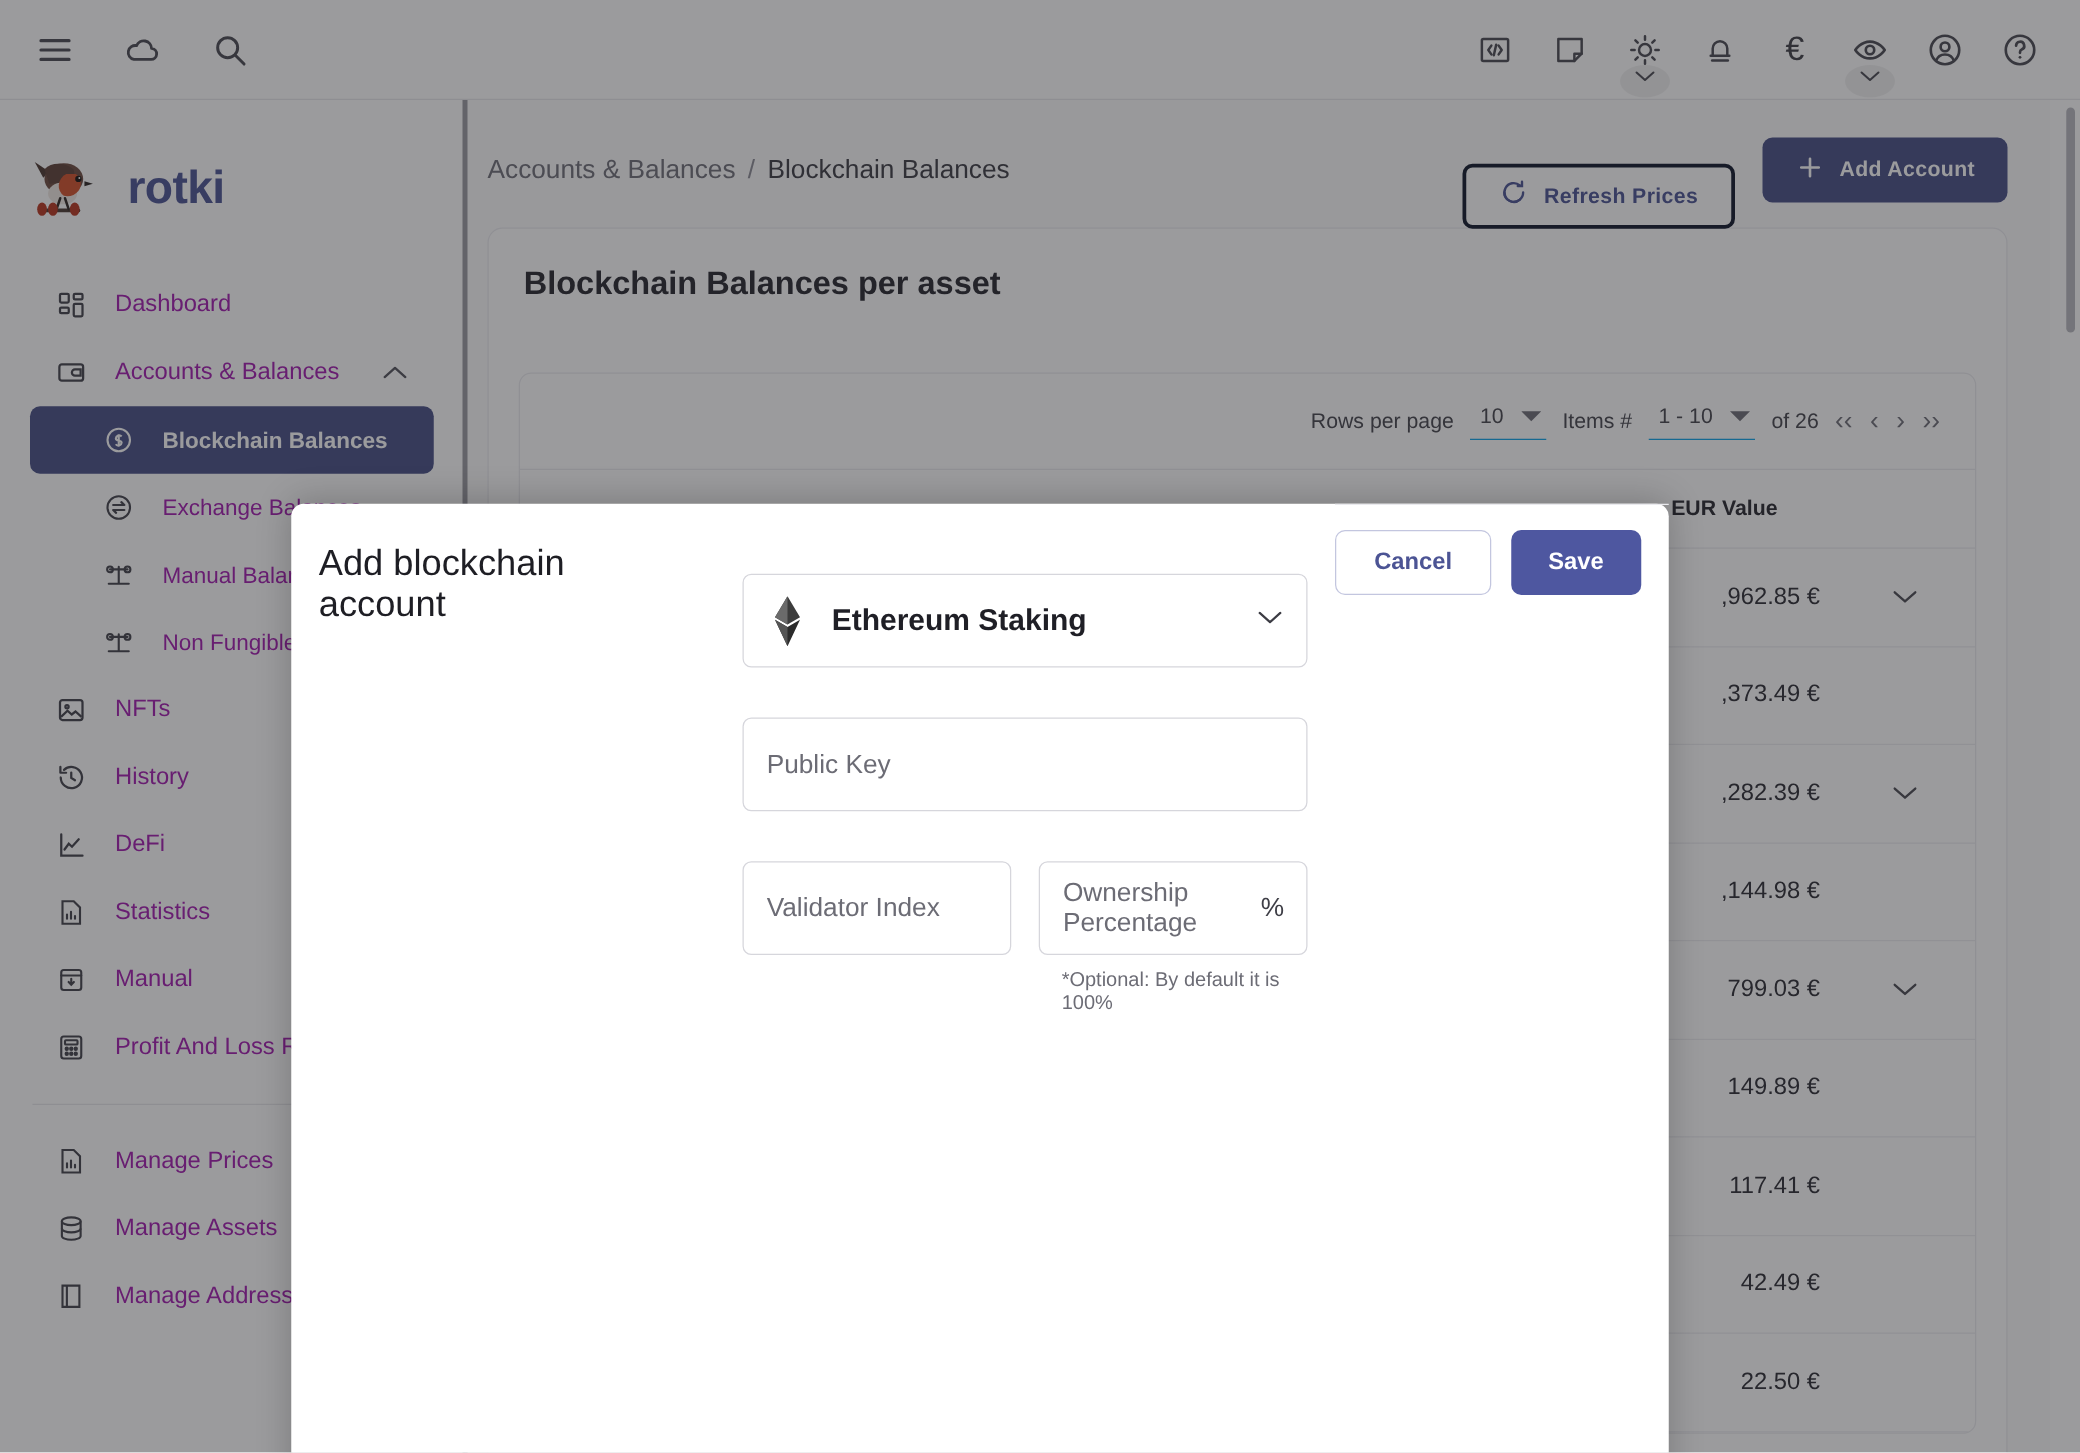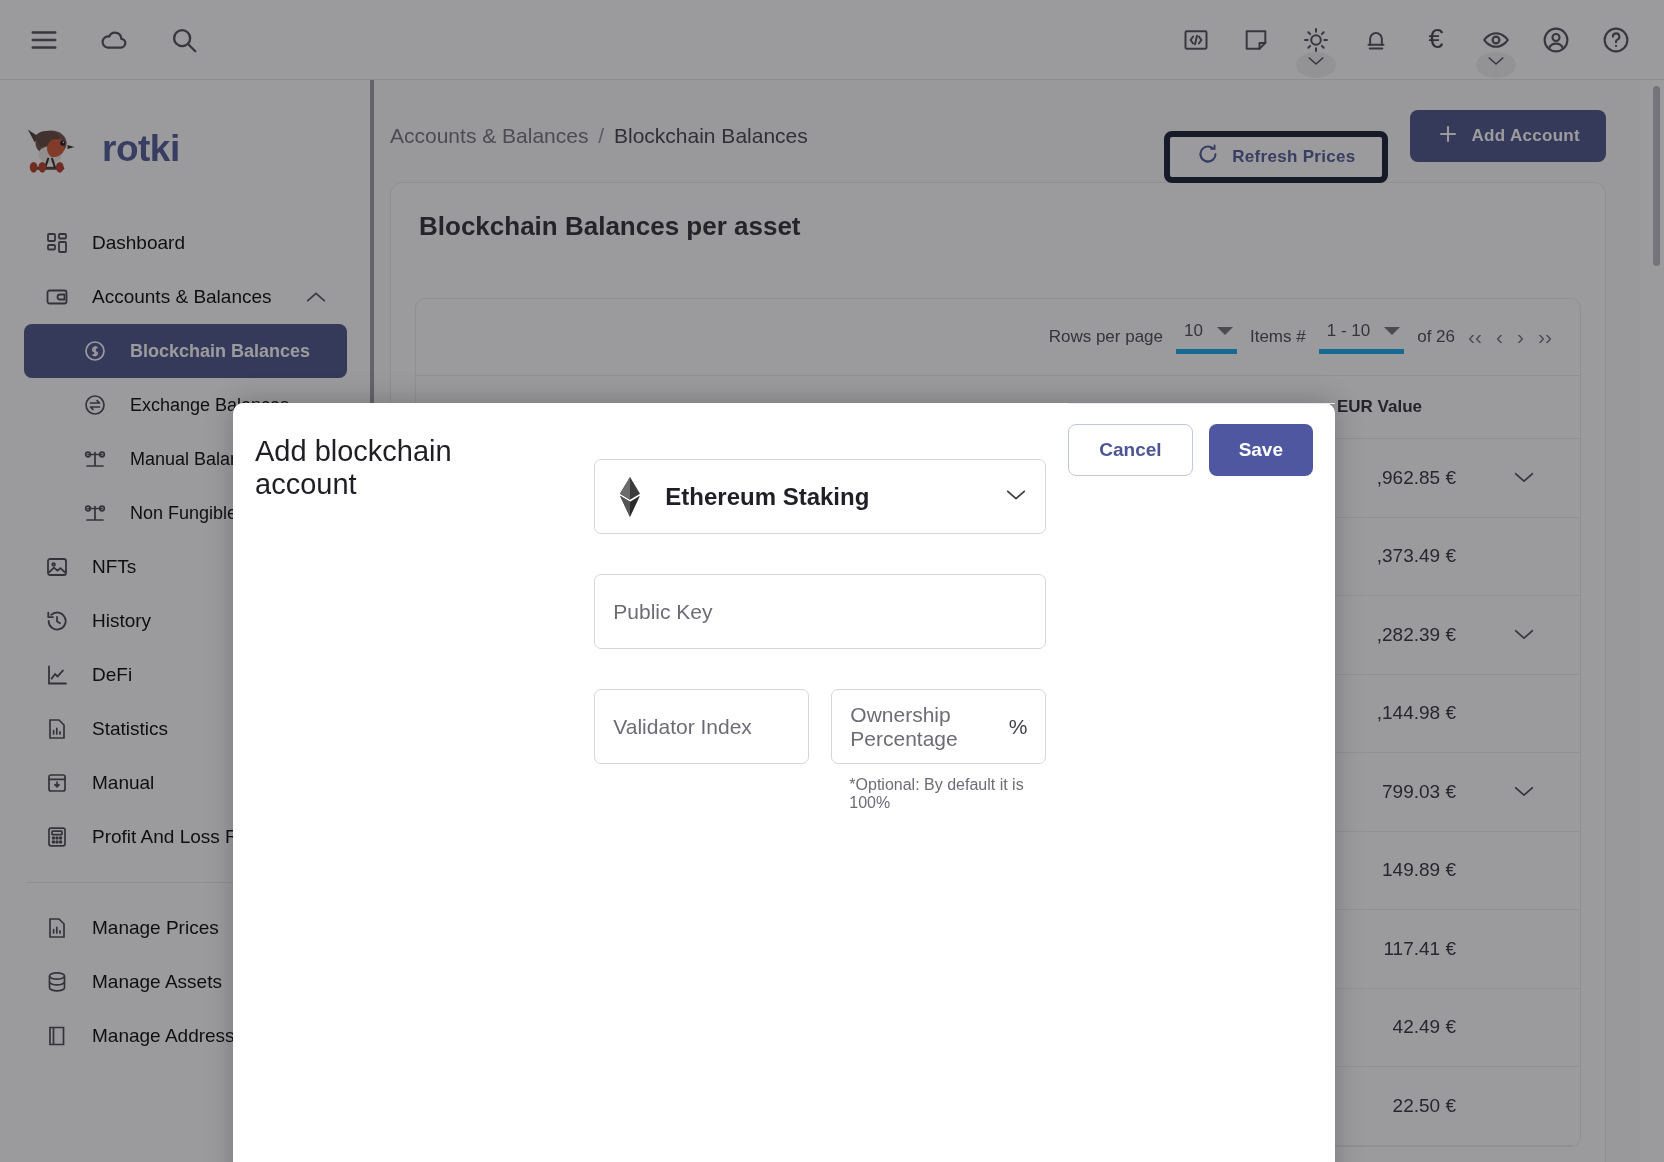--- a/index.html
+++ b/index.html
@@ -63,21 +63,21 @@
   .brand-name {
     font-size: 37px; font-weight: bold; letter-spacing: -0.5px;
     color: #4c5494;
     font-family: "Liberation Sans", sans-serif;
   }
   .nav { padding: 0 24px; }
   .nav-item {
     display: flex; align-items: center; gap: 22px;
     height: 54px; padding: 0 20px;
     border-radius: 8px;
-    color: #000000;
+    color: #a21caf;
     font-size: 19px;
     white-space: nowrap;
   }
   .nav-item .nico { width: 26px; height: 26px; display:flex; align-items:center; justify-content:center; flex: 0 0 26px; color:#43434b; }
   .nav-item.sub { padding-left: 58px; font-size: 18px; }
   .nav-item.active {
     background: #474f86;
     color: #ffffff;
     font-weight: bold;
   }
@@ -105,21 +105,21 @@
   .crumb .muted { color: #6f6f78; }
   .crumb .sep { color: #8d8d96; padding: 0 4px; }
   .hdr-actions { margin-left: auto; display: flex; align-items: center; gap: 22px; }
   .btn {
     height: 52px; border-radius: 8px;
     display: flex; align-items: center; gap: 12px;
     font-size: 17px; font-weight: bold; letter-spacing: .3px;
     padding: 0 26px;
     white-space: nowrap;
   }
-  .btn-outline { border: 6px solid #0f172a; color: #4c5494; background: #ffffff; margin-top: 41px; }
+  .btn-outline { border: 3px solid #0f172a; color: #4c5494; background: #ffffff; margin-top: 41px; }
   .btn-primary { background: #474f86; color: #ffffff; }
 
   .card {
     margin: 18px 34px 0 18px;
     background: #ffffff;
     border: 1px solid #ebebef;
     border-radius: 12px;
     height: 1000px;
     overflow: hidden;
   }
@@ -130,21 +130,21 @@
     border-radius: 10px;
     overflow: hidden;
   }
   .pager {
     display: flex; align-items: center; justify-content: flex-end;
     gap: 13px; height: 76px; padding-right: 28px;
     font-size: 17px; color: #45454d;
   }
   .sel {
     display: flex; align-items: center; gap: 14px;
-    border-bottom: 5px solid #0ea5e9;
+    border-bottom: 1px solid #0ea5e9;
     padding: 0 4px 8px 8px;
     min-width: 58px; justify-content: flex-end;
   }
   .pg-btns { display: flex; align-items: center; gap: 14px; color: #6e6e77; }
   .pg-btns span { font-size: 21px; }
   .table-head {
     display: flex; align-items: center;
     height: 64px;
     border-top: 1px solid #ebebef;
     border-bottom: 1px solid #ebebef;

